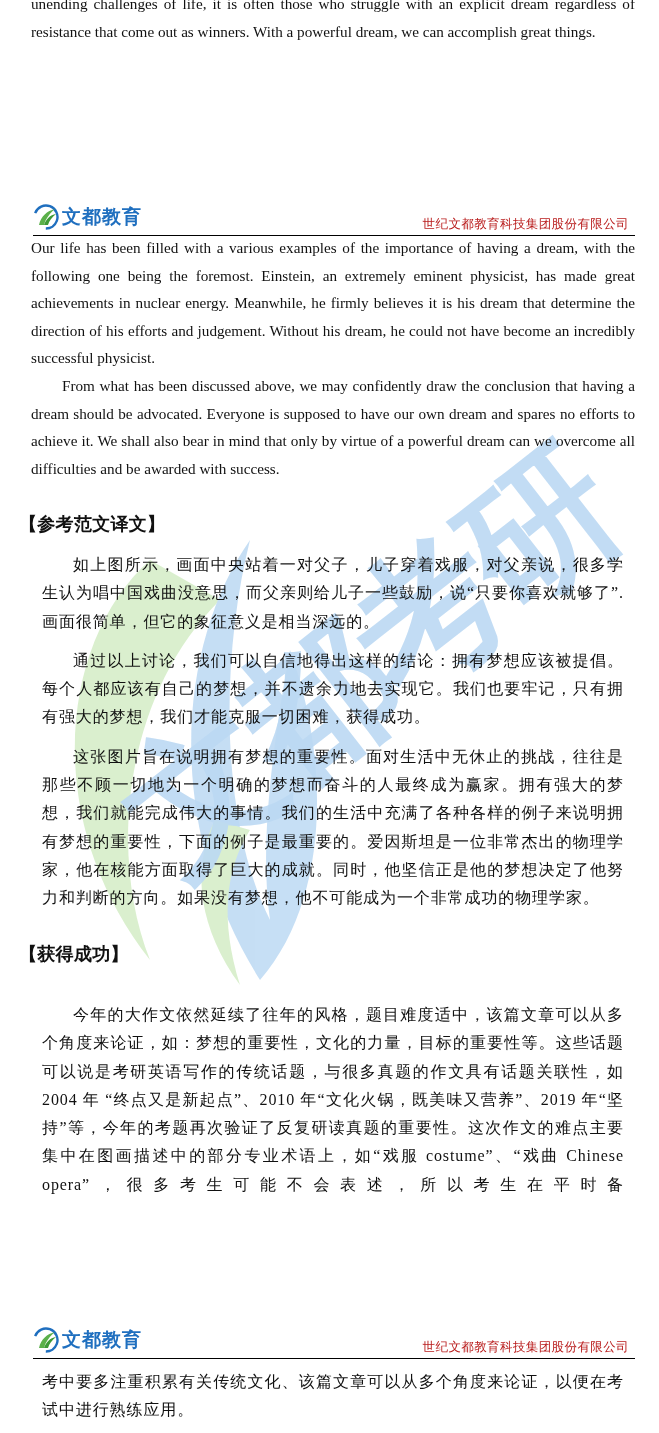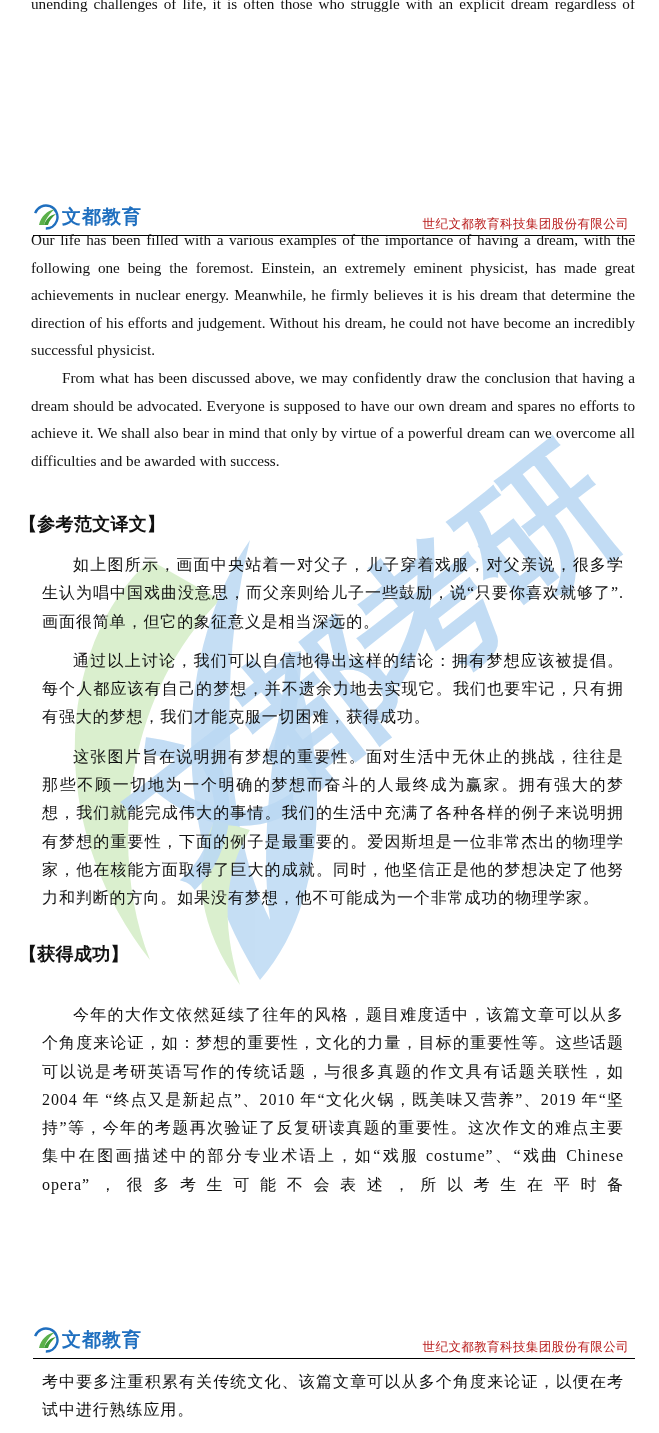--- a/index.html
+++ b/index.html
@@ -44,36 +44,37 @@
     <path d="M250 540 C 180 640, 160 820, 260 980 C 330 900, 330 760, 290 650 C 270 760, 260 850, 270 920 C 220 820, 220 660, 250 540 Z" fill="#bcd9f3"></path>
     <path d="M215 820 C 190 870, 200 930, 240 985 C 220 920, 225 870, 250 830 Z" fill="#d4edc6"></path>
   </g>
   <g transform="translate(330 700) rotate(-38)" opacity="0.9">
     <text x="-230" y="45" font-family="DejaVu Sans, sans-serif" font-weight="bold" font-size="150" fill="#bcd9f3" letter-spacing="-8">文都考研</text>
   </g>
 </svg>
 
 <div class="block en" style="top:-10px;">
   <div style="text-align-last:justify;">unending challenges of life, it is often those who struggle with an explicit dream regardless of</div>
+  <div>resistance that come out as winners. With a powerful dream, we can accomplish great things.</div>
 </div>
 
 <div class="header" style="top:203px;">
   <div class="logo">
     <svg width="26" height="26" viewBox="0 0 26 26">
       <circle cx="13" cy="13" r="11.5" fill="none" stroke="#1f6fbf" stroke-width="2.4" stroke-dasharray="50 22" transform="rotate(200 13 13)"></circle>
       <path d="M6 21 C 8 12, 14 7, 22 5 C 17 9, 13 14, 11 21 Z" fill="#5bb04a"></path>
       <path d="M11 21 C 13 15, 17 11, 23 10 C 19 13, 16 17, 15 21 Z" fill="#3e9a36"></path>
     </svg>
     <span class="logo-text">文都教育</span>
   </div>
   <span class="company">世纪文都教育科技集团股份有限公司</span>
   <div class="rule"></div>
 </div>
 
-<div class="block en" style="top:226px;">
+<div class="block en" style="top:234px;">
   <p>Our life has been filled with a various examples of the importance of having a dream, with the following one being the foremost. Einstein, an extremely eminent physicist, has made great achievements in nuclear energy. Meanwhile, he firmly believes it is his dream that determine the direction of his efforts and judgement. Without his dream, he could not have become an incredibly successful physicist.</p>
   <p class="indent">From what has been discussed above, we may confidently draw the conclusion that having a dream should be advocated. Everyone is supposed to have our own dream and spares no efforts to achieve it. We shall also bear in mind that only by virtue of a powerful dream can we overcome all difficulties and be awarded with success.</p>
 </div>
 
 <div class="section-title" style="top:512px;">【参考范文译文】</div>
 <div class="block zh" style="top:540px;">
   <p class="indent">如上图所示，画面中央站着一对父子，儿子穿着戏服，对父亲说，很多学生认为唱中国戏曲没意思，而父亲则给儿子一些鼓励，说“只要你喜欢就够了”.画面很简单，但它的象征意义是相当深远的。</p>
   <p class="indent">通过以上讨论，我们可以自信地得出这样的结论：拥有梦想应该被提倡。每个人都应该有自己的梦想，并不遗余力地去实现它。我们也要牢记，只有拥有强大的梦想，我们才能克服一切困难，获得成功。</p>
   <p class="indent">这张图片旨在说明拥有梦想的重要性。面对生活中无休止的挑战，往往是那些不顾一切地为一个明确的梦想而奋斗的人最终成为赢家。拥有强大的梦想，我们就能完成伟大的事情。我们的生活中充满了各种各样的例子来说明拥有梦想的重要性，下面的例子是最重要的。爱因斯坦是一位非常杰出的物理学家，他在核能方面取得了巨大的成就。同时，他坚信正是他的梦想决定了他努力和判断的方向。如果没有梦想，他不可能成为一个非常成功的物理学家。</p>
 </div>

